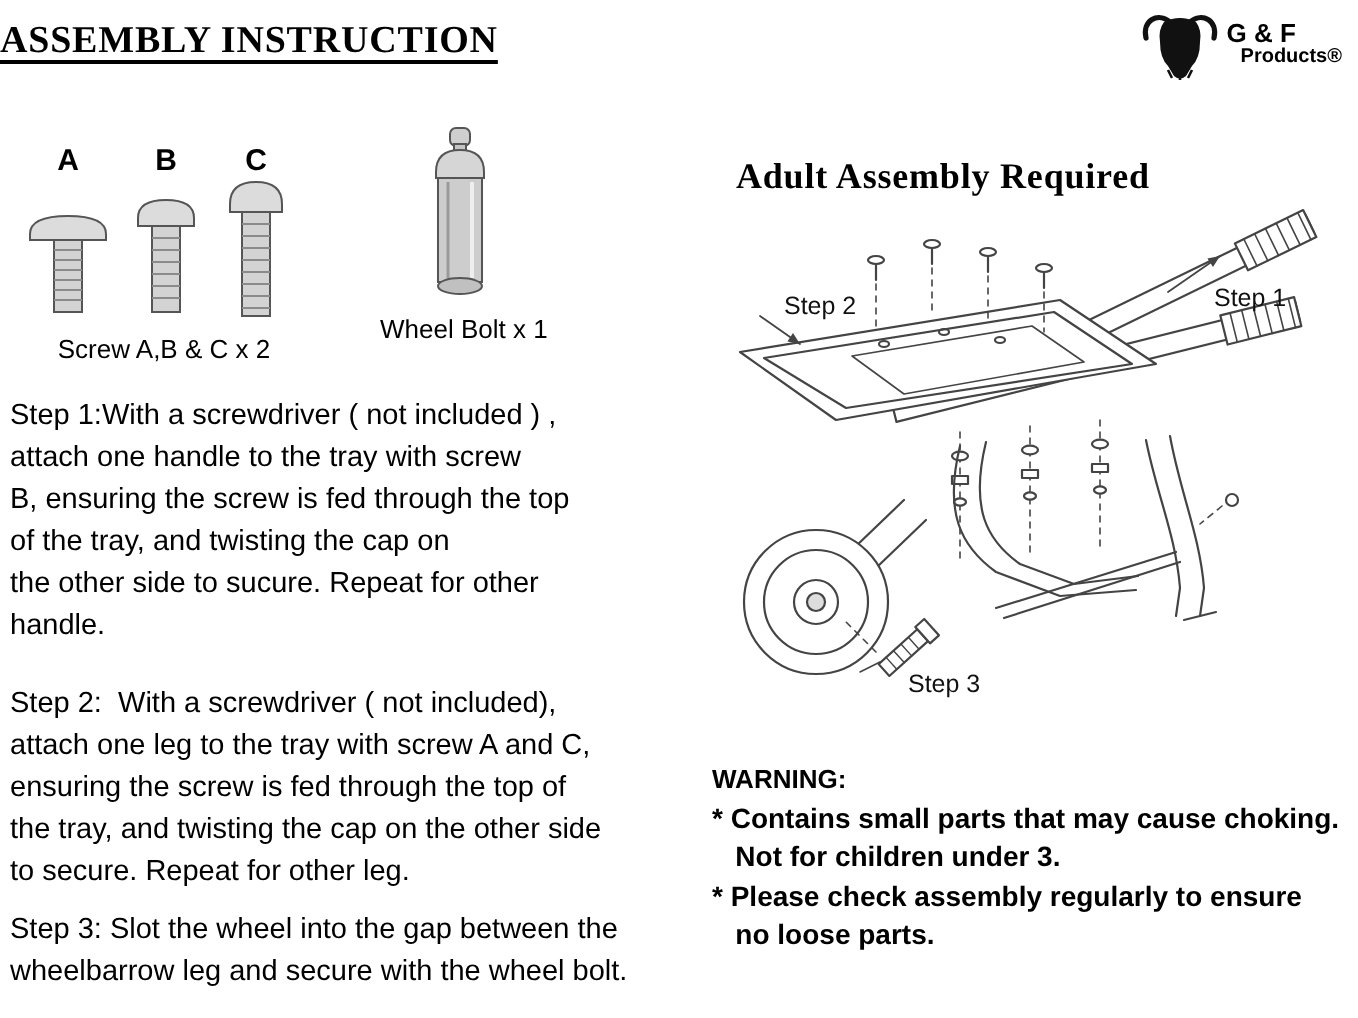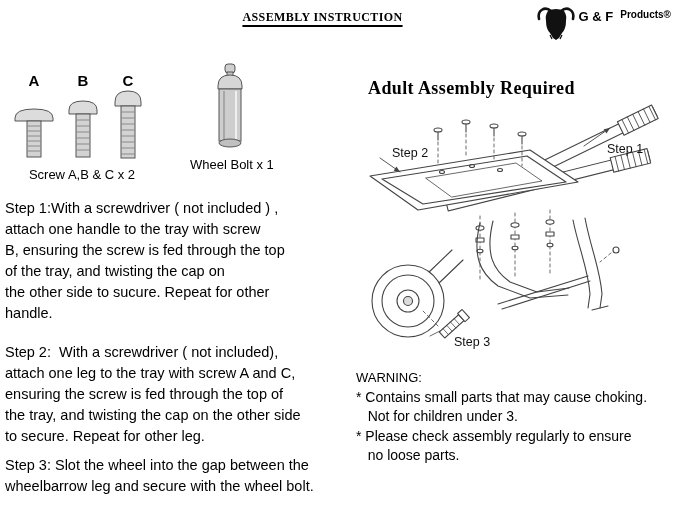--- a/index.html
+++ b/index.html
@@ -11,37 +11,36 @@
     background: #ffffff;
     overflow: hidden;
     font-family: "Liberation Sans", sans-serif;
     color: #000;
     margin: 0 auto;
   }
   
   .title {
     position: absolute;
     top: 10px; left: 0; right: 34px;
-    text-align: center;
     font-family: "Liberation Serif", serif;
-    font-size: 12px;
+    font-size: 19px;
     font-weight: bold;
     letter-spacing: 0.4px;
     text-decoration: underline;
     text-underline-offset: 4px;
     text-decoration-thickness: 1.5px;
   }
   .logo {
     position: absolute;
     top: 4px; right: 8px;
     display: flex;
     align-items: flex-start;
     gap: 3px;
   }
-  .logo .brand-text { display: flex; line-height: 1.05; padding-top: 6px; }
+  .logo .brand-text { display: flex; flex-direction: column; line-height: 1.05; padding-top: 6px; }
   .brand-name { font-size: 13px; font-weight: bold; }
   .brand-products { font-size: 10px; font-weight: bold; padding-left: 7px; }
   
   .screws-group { position: absolute; left: 12px; top: 72px; width: 140px; }
   .screw-cols { display: flex; align-items: flex-end; gap: 9px; height: 92px; }
   .screw-col { display: flex; flex-direction: column; align-items: center; height: 92px; justify-content: space-between; }
   .screw-letter { font-size: 15px; font-weight: bold; }
   .parts-caption { font-size: 13px; margin-top: 3px; text-align: center; white-space: nowrap; }
   .bolt-group { position: absolute; left: 190px; top: 62px; width: 80px; text-align: center; }
   .bolt-group svg { display: block; margin: 0 auto; }
@@ -63,21 +62,21 @@
     font-weight: bold;
     letter-spacing: 0.4px;
   }
   .diagram { position: absolute; left: 330px; top: 98px; width: 347px; height: 266px; }
   .diagram svg { position: absolute; left: 0; top: 0; }
   .dlabel { position: absolute; font-size: 12.5px; color: #111; margin-left: 44px; }
   .dlabel-step2 { left: 18px; top: 48px; }
   .dlabel-step1 { left: 233px; top: 44px; }
   .dlabel-step3 { left: 80px; top: 237px; }
   
-  .warning { position: absolute; left: 356px; top: 370px; width: 316px; }
+  .warning { position: absolute; left: 356px; top: 382px; width: 316px; font-weight: bold; }
   .warning-title { font-size: 13px; margin-bottom: 3px; }
   .warning-item { font-size: 14px; line-height: 1.38; white-space: pre-wrap; }
 </style>
 </head>
 <body>
 
 <div class="page">
 
   <div class="title">ASSEMBLY INSTRUCTION</div>
 

